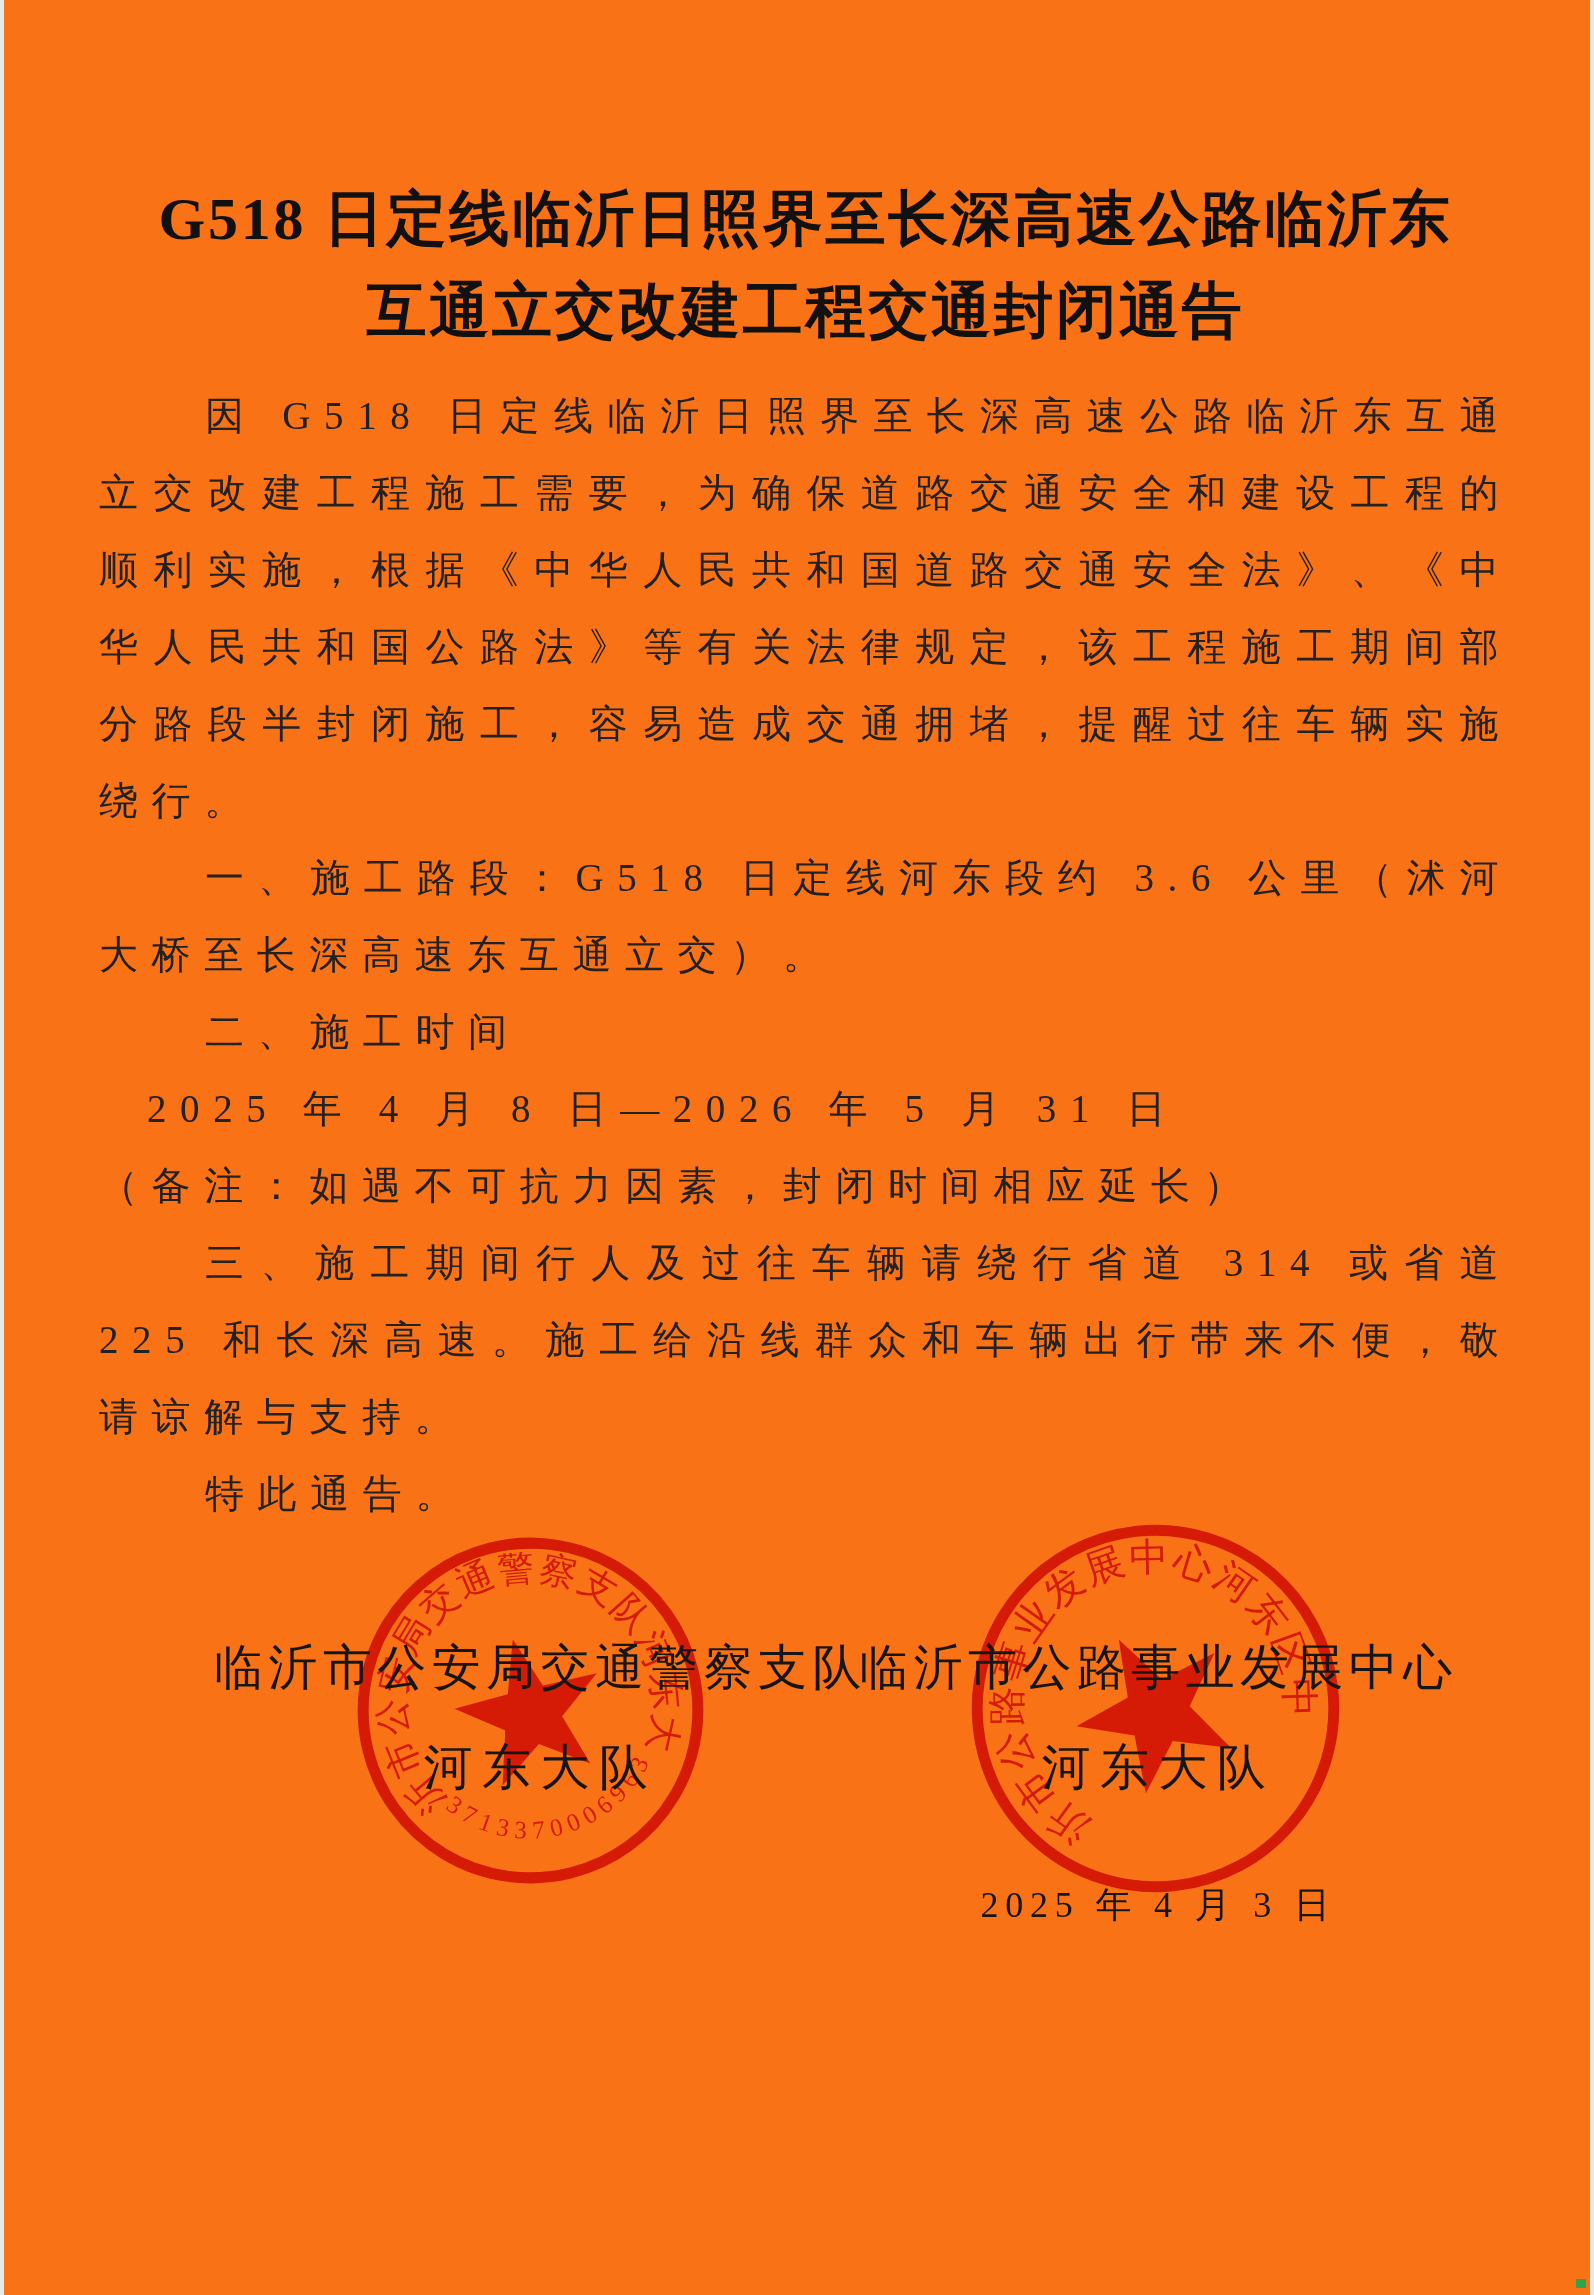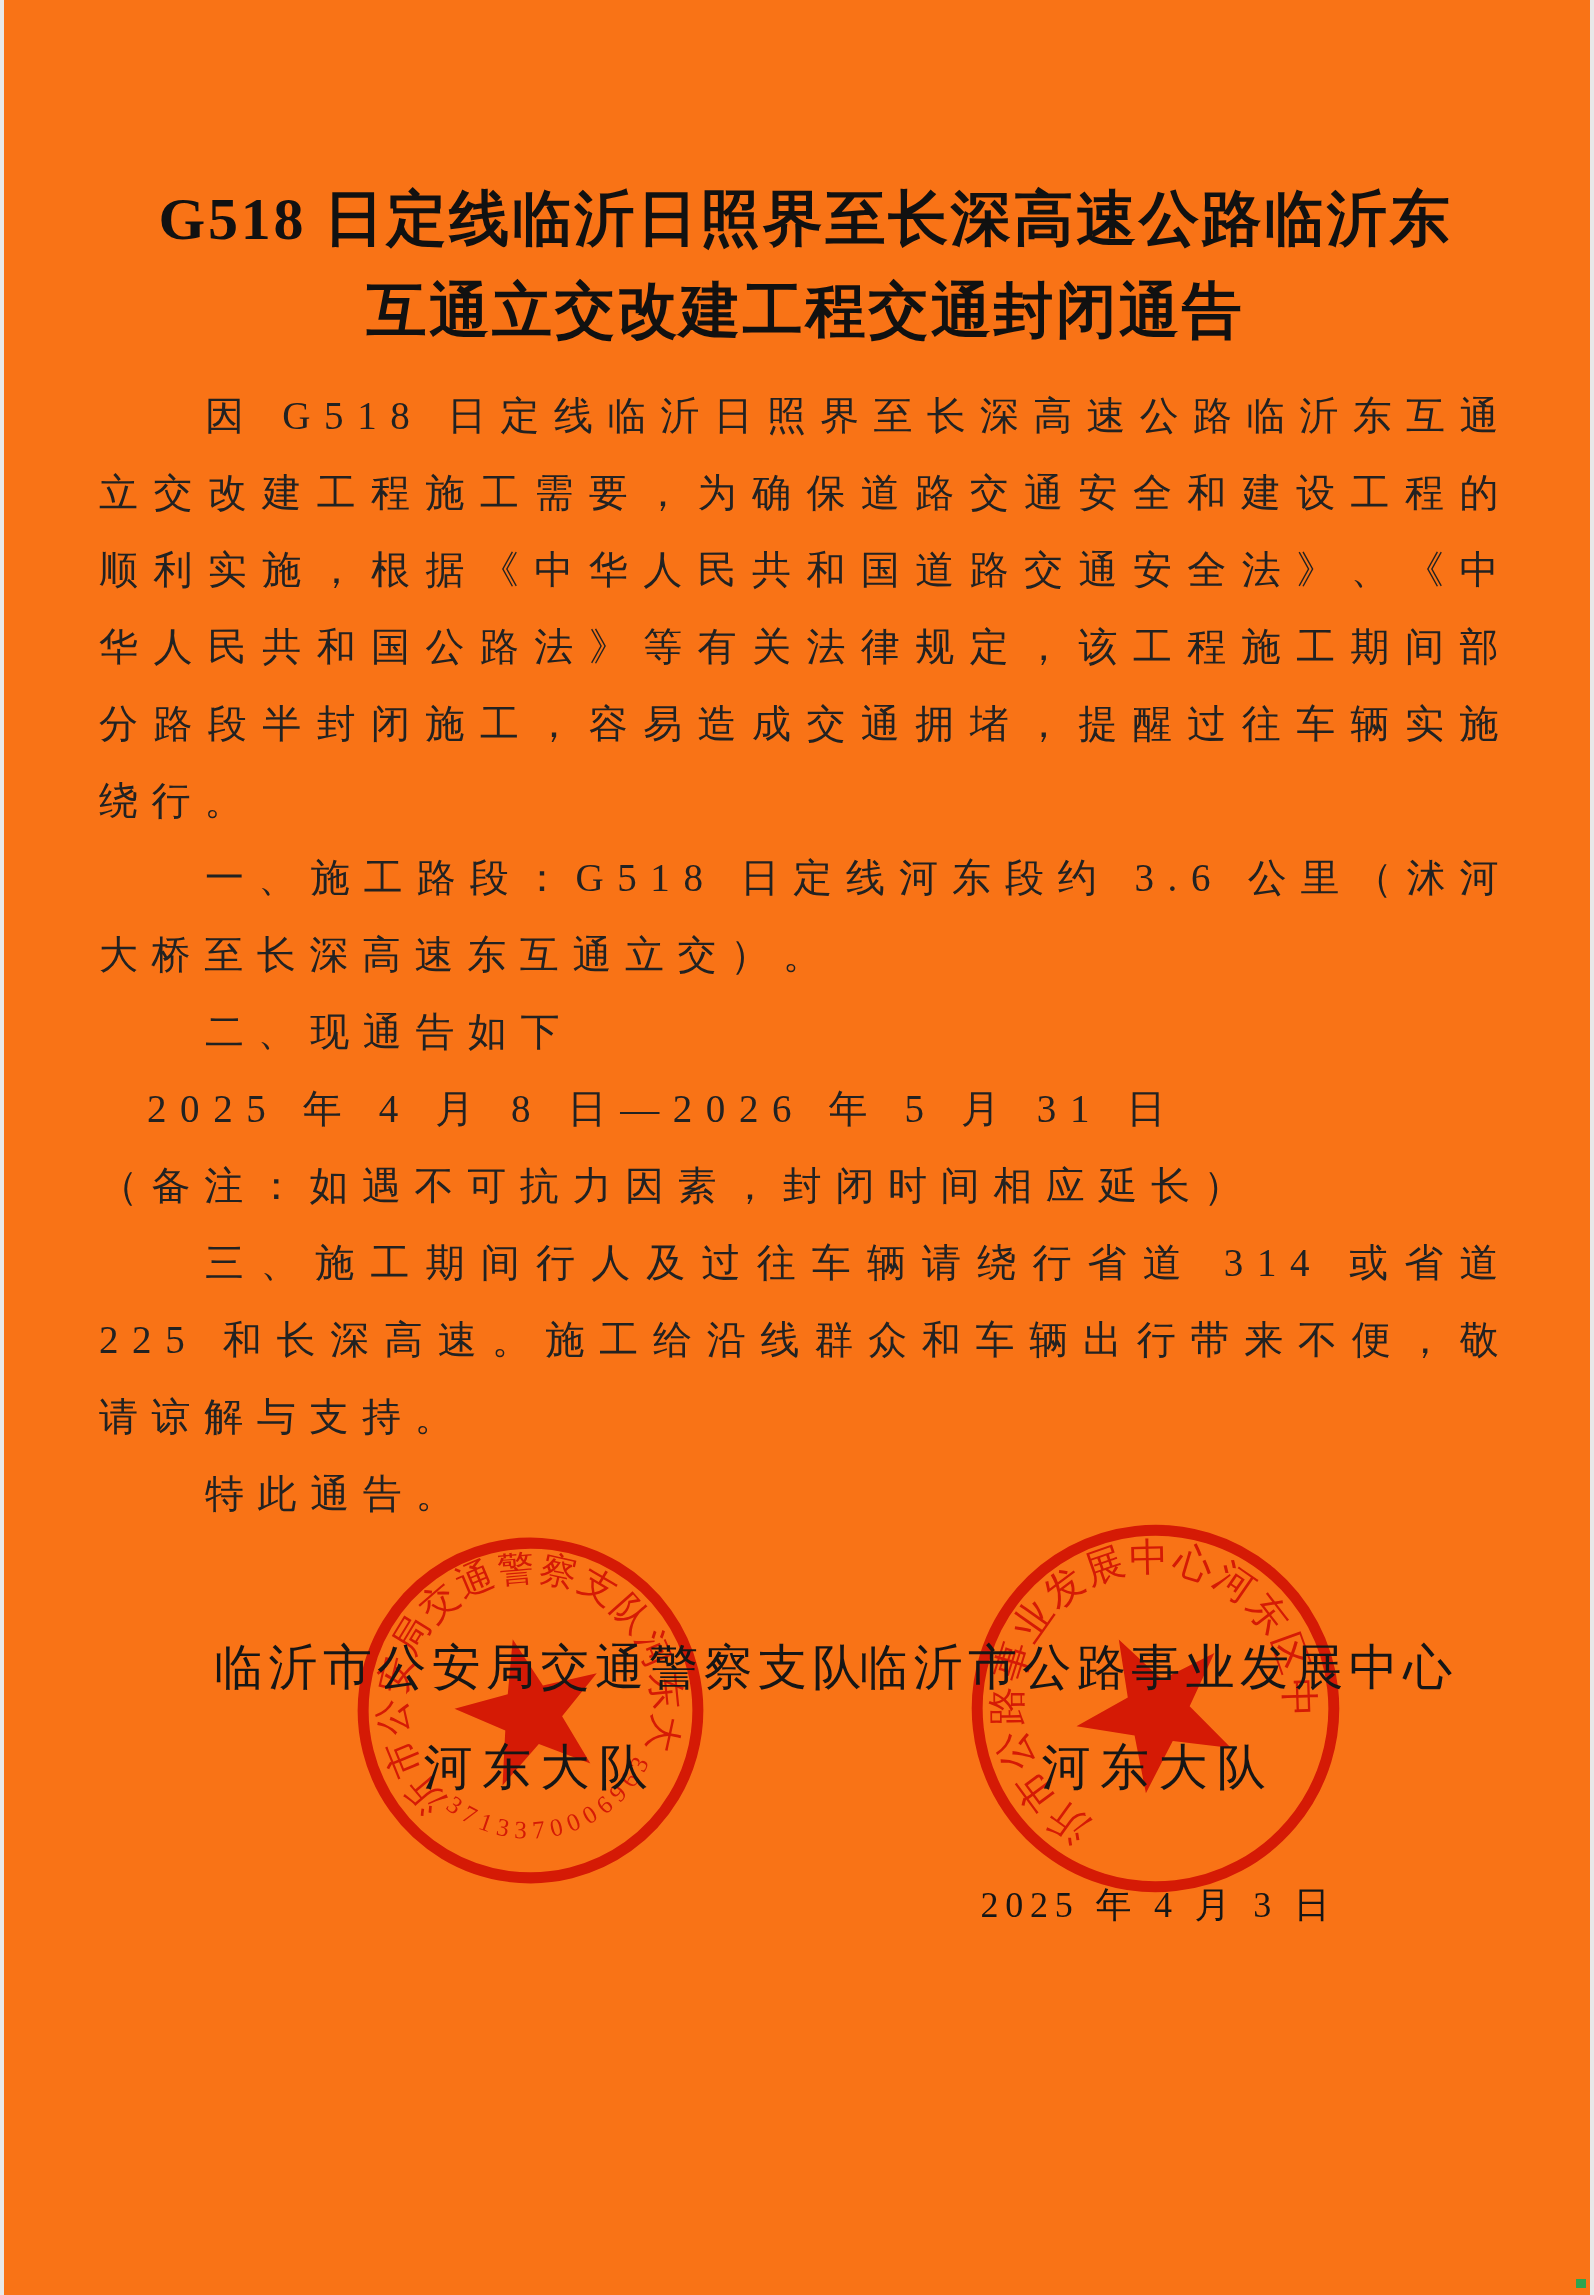--- a/index.html
+++ b/index.html
@@ -53,21 +53,21 @@
 
   <div class="content">
     <div class="title">
       <div>G518 日定线临沂日照界至长深高速公路临沂东</div>
       <div>互通立交改建工程交通封闭通告</div>
     </div>
 
     <div class="body-text">
       <p class="indent-2">因 G518 日定线临沂日照界至长深高速公路临沂东互通立交改建工程施工需要，为确保道路交通安全和建设工程的顺利实施，根据《中华人民共和国道路交通安全法》、《中华人民共和国公路法》等有关法律规定，该工程施工期间部分路段半封闭施工，容易造成交通拥堵，提醒过往车辆实施绕行。</p>
       <p class="indent-2">一、施工路段：G518 日定线河东段约 3.6 公里（沭河大桥至长深高速东互通立交）。</p>
-      <p class="indent-2">二、现通告如下</p>
+      <p class="indent-2">二、施工时间</p>
       <p class="indent-1">2025 年 4 月 8 日—2026 年 5 月 31 日</p>
       <p class="indent-0">（备注：如遇不可抗力因素，封闭时间相应延长）</p>
       <p class="indent-2">三、施工期间行人及过往车辆请绕行省道 314 或省道 225 和长深高速。施工给沿线群众和车辆出行带来不便，敬请谅解与支持。</p>
       <p class="indent-2">特此通告。</p>
     </div>
   </div>
 
   <svg class="seal seal-left" viewBox="0 0 500 500">
     <defs>
       <path id="arc-top-left" d="M 104,330 A 170,170 0 1 1 396,330" fill="none"></path>

